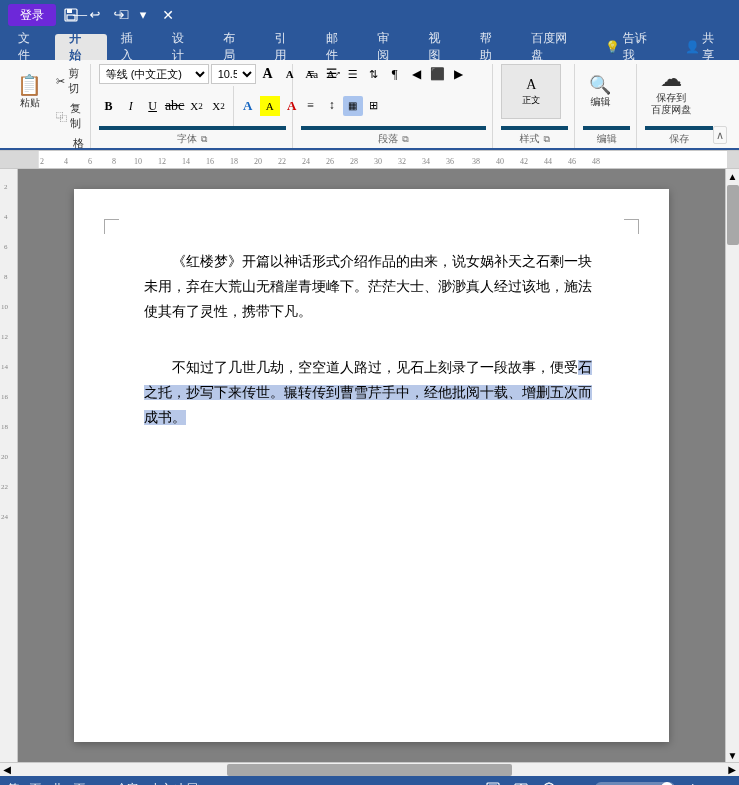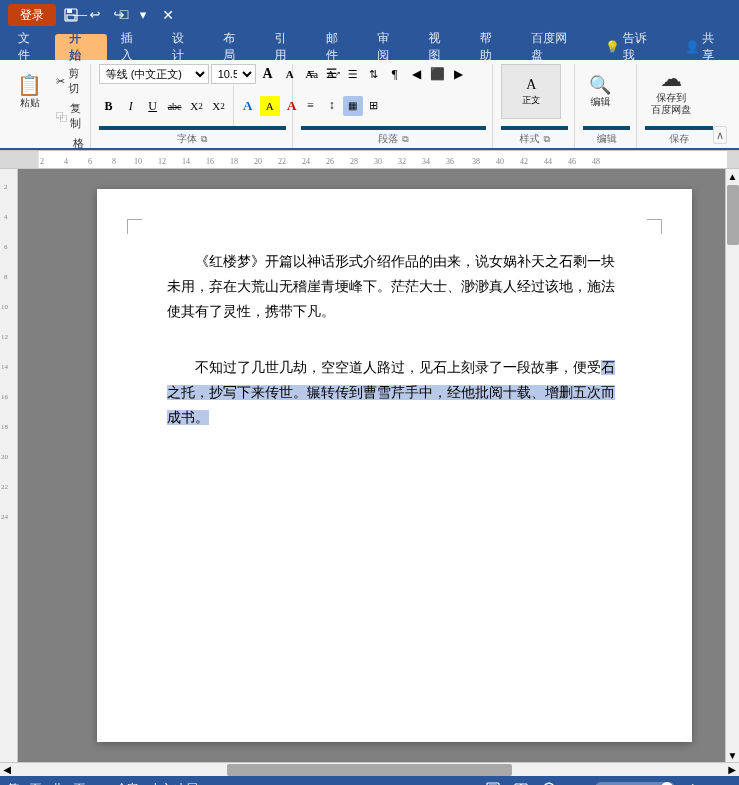--- a/index.html
+++ b/index.html
@@ -43,21 +43,21 @@
       padding: 0 14px;
       display: inline-flex;
       align-items: center;
       font-size: 12px;
       cursor: pointer;
       border-radius: 3px 3px 0 0;
       color: rgba(255,255,255,0.85);
       background: transparent;
     }
     .tab-item.active {
-      background: #fdba74;
+      background: #e5e5e5;
       color: #2b579a;
       font-weight: bold;
     }
 
     
     #ribbon-content {
       background: #f8f8f8;
       height: 90px;
       display: flex;
       align-items: stretch;
@@ -137,21 +137,21 @@
     
     #quick-access {
       position: absolute; top: 5px; left: 60px;
       display: flex; align-items: center; gap: 2px;
     }
     .qa-btn { width: 22px; height: 20px; display: inline-flex; align-items: center; justify-content: center;
       font-size: 13px; cursor: pointer; color: white; background: transparent; border: 1px solid transparent; border-radius: 2px; }
 
     
     .login-btn {
-      background: #c2410c; color: white; border: none; border-radius: 3px;
+      background: #6d28d9; color: white; border: none; border-radius: 3px;
       padding: 3px 12px; font-size: 12px; cursor: pointer; height: 22px;
     }
 
     
     #ruler-h {
       height: 18px;
       background: #f0f0f0;
       border-bottom: 1px solid #c8c8c8;
       display: flex;
       align-items: center;
@@ -178,21 +178,21 @@
     }
 
     
     #doc-area {
       flex: 1;
       background: #808080;
       overflow-y: auto;
       overflow-x: auto;
       padding: 20px 33px;
       display: flex;
-      justify-content: flex-end;
+      justify-content: center;
     }
 
     
     #doc-page {
       background: white;
       width: 595px;
       min-height: 550px;
       box-shadow: 0 2px 8px rgba(0,0,0,0.3);
       padding: 60px 70px;
       position: relative;
@@ -343,21 +343,21 @@
           <span class="font-btn" title="增大字号" style="font-size:14px;font-weight:bold;">A</span>
           <span class="font-btn" title="减小字号" style="font-size:11px;font-weight:bold;">A</span>
           <span class="font-btn" title="更改大小写" style="font-size:11px;">Aa</span>
           <span class="font-btn" title="清除格式" style="font-size:11px;">A<sub style="font-size:7px;">↗</sub></span>
         </div>
 
         <div class="font-row">
           <span class="font-btn bold">B</span>
           <span class="font-btn italic">I</span>
           <span class="font-btn" style="text-decoration:underline;">U</span>
-          <span class="font-btn" style="text-decoration:line-through;font-size:10px;">abc</span>
+          <span class="font-btn" style="text-decoration:line-through;font-size:14px;">abc</span>
           <span class="font-btn" style="font-size:11px;">X<sub>2</sub></span>
           <span class="font-btn" style="font-size:11px;">X<sup>2</sup></span>
           <span class="v-divider"></span>
           <span class="font-btn" style="color:#1565c0;font-size:13px;font-weight:bold;">A</span>
           <span class="font-btn" style="font-size:11px;background:#ffff00;border-radius:0;">A</span>
           <span class="font-btn" style="font-size:13px;font-weight:bold;color:#c00;">A</span>
         </div>
       </div>
       <div class="ribbon-group-label" style="display:flex;justify-content:center;align-items:center;gap:4px;">字体 <span style="font-size:9px;cursor:pointer;">⧉</span></div>
     </div>

